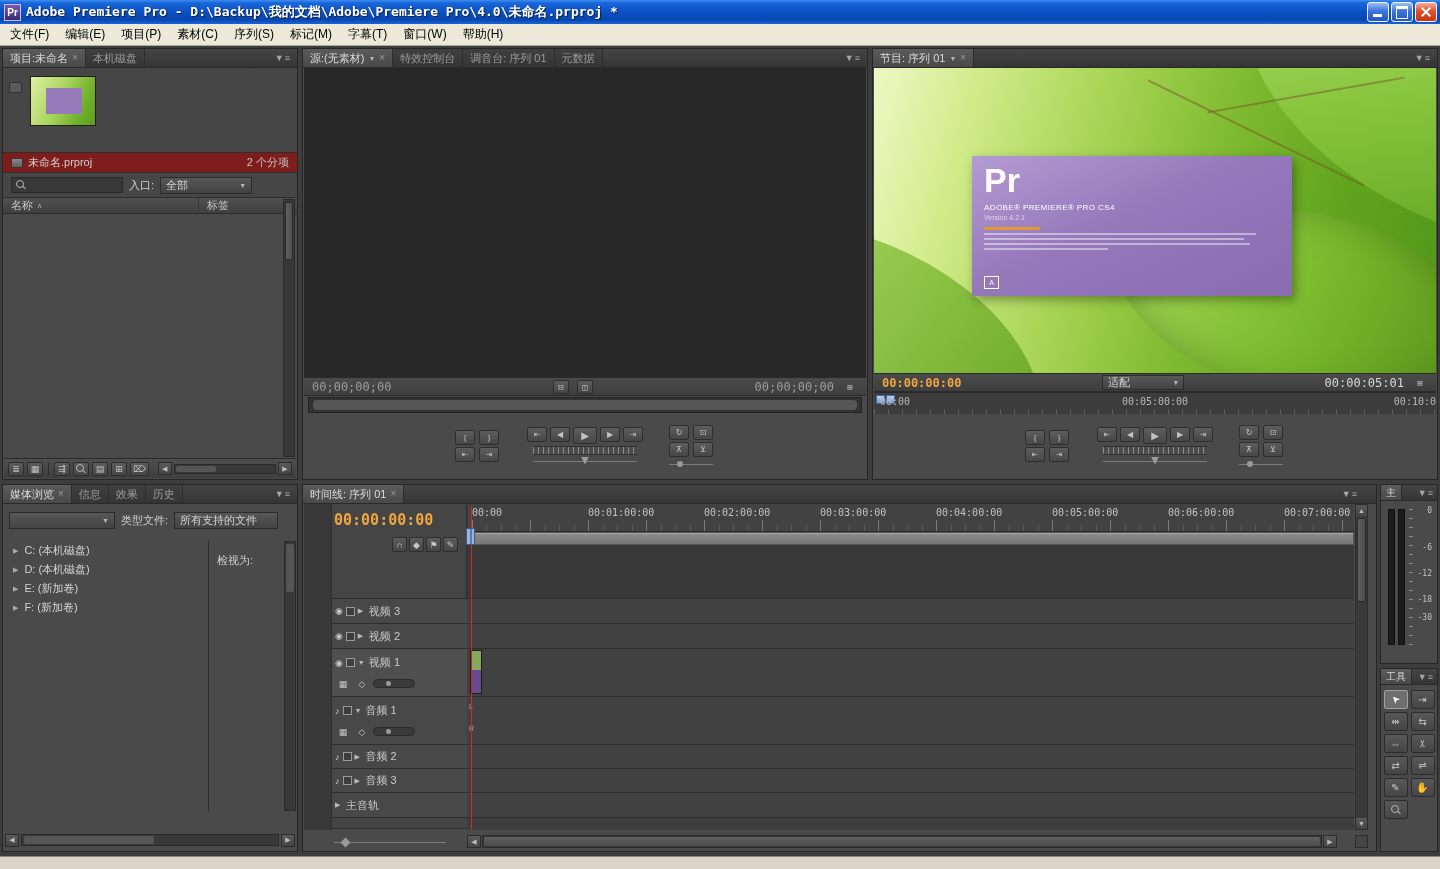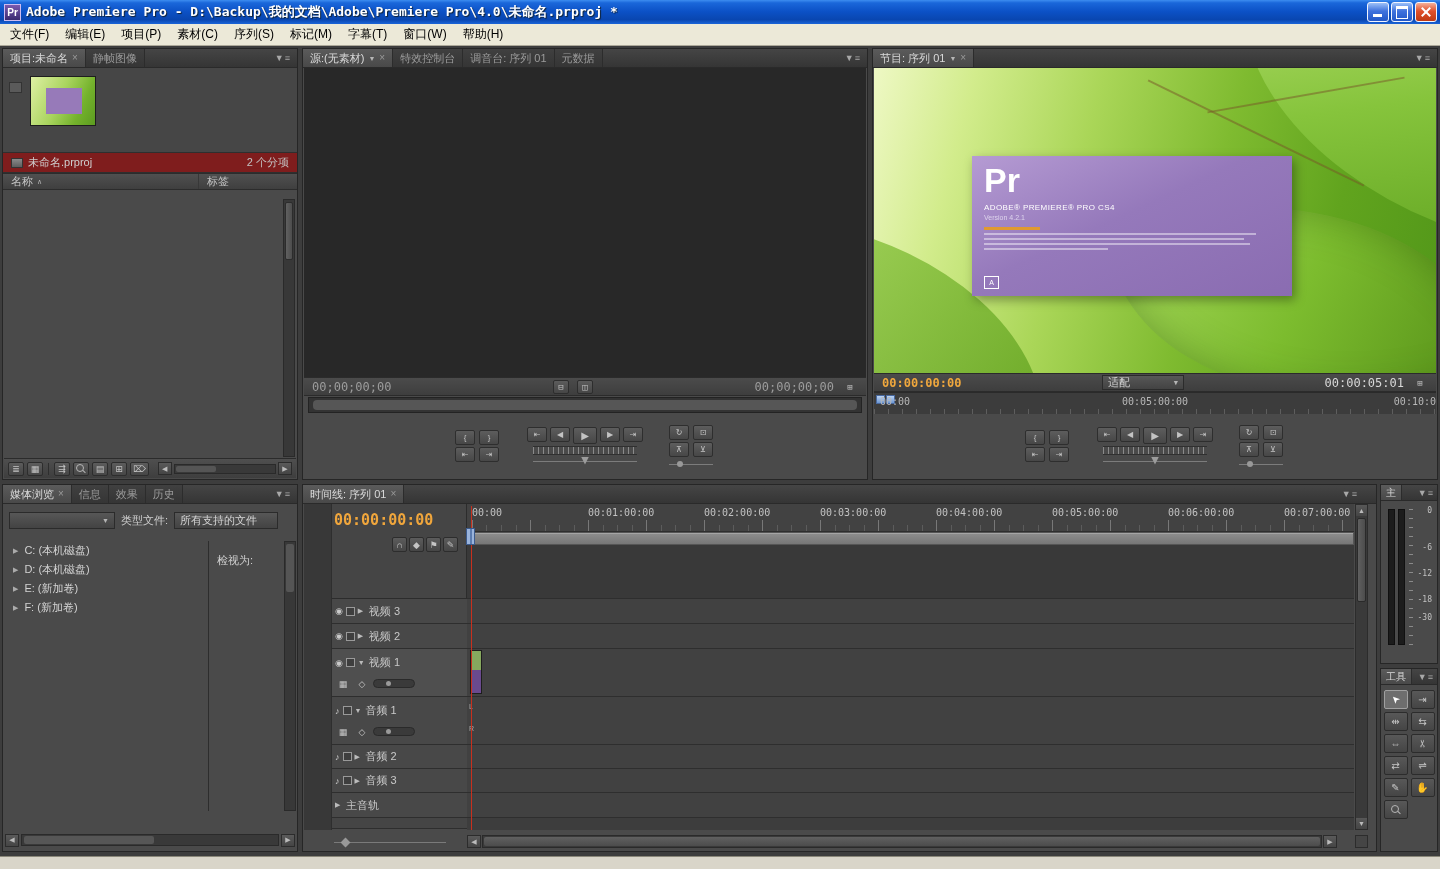--- a/index.html
+++ b/index.html
@@ -268,36 +268,47 @@
 
 <div class="workspace">
 
   <section class="panel" id="panel-project">
     <div class="tabbar">
       <div class="tab active">
         <span>项目:未命名</span>
         <span class="tab-x">×</span>
       </div>
       <div class="tab">
-        <span>静帧图像</span>
+        <span>本机磁盘</span>
       </div>
       <div class="pmenu">▼≡</div>
     </div>
 
     <div class="pj-preview">
       <div class="pj-ph-icon"></div>
       <div class="pthumb"></div>
     </div>
 
     <div class="pj-binrow">
       <span class="bin-ico"></span>
       <span style="font-size:11px;">未命名.prproj</span>
       <span class="count" style="font-size:11px;">2 个分项</span>
     </div>
 
+    <div class="pj-searchrow">
+      <div class="search-box">
+        <span class="mag"></span>
+        <input value="" style="">
+      </div>
+      <span style="font-size:11px;">入口:</span>
+      <div class="dropdown" style="width:92px;">
+        <span>全部</span>
+        <span class="tab-caret">▼</span>
+      </div>
+    </div>
 
     <div class="pj-colhead">
       <div class="c1">
         <span>名称</span>
         <span class="tab-caret">∧</span>
       </div>
       <div class="c2">
         <span>标签</span>
       </div>
     </div>

